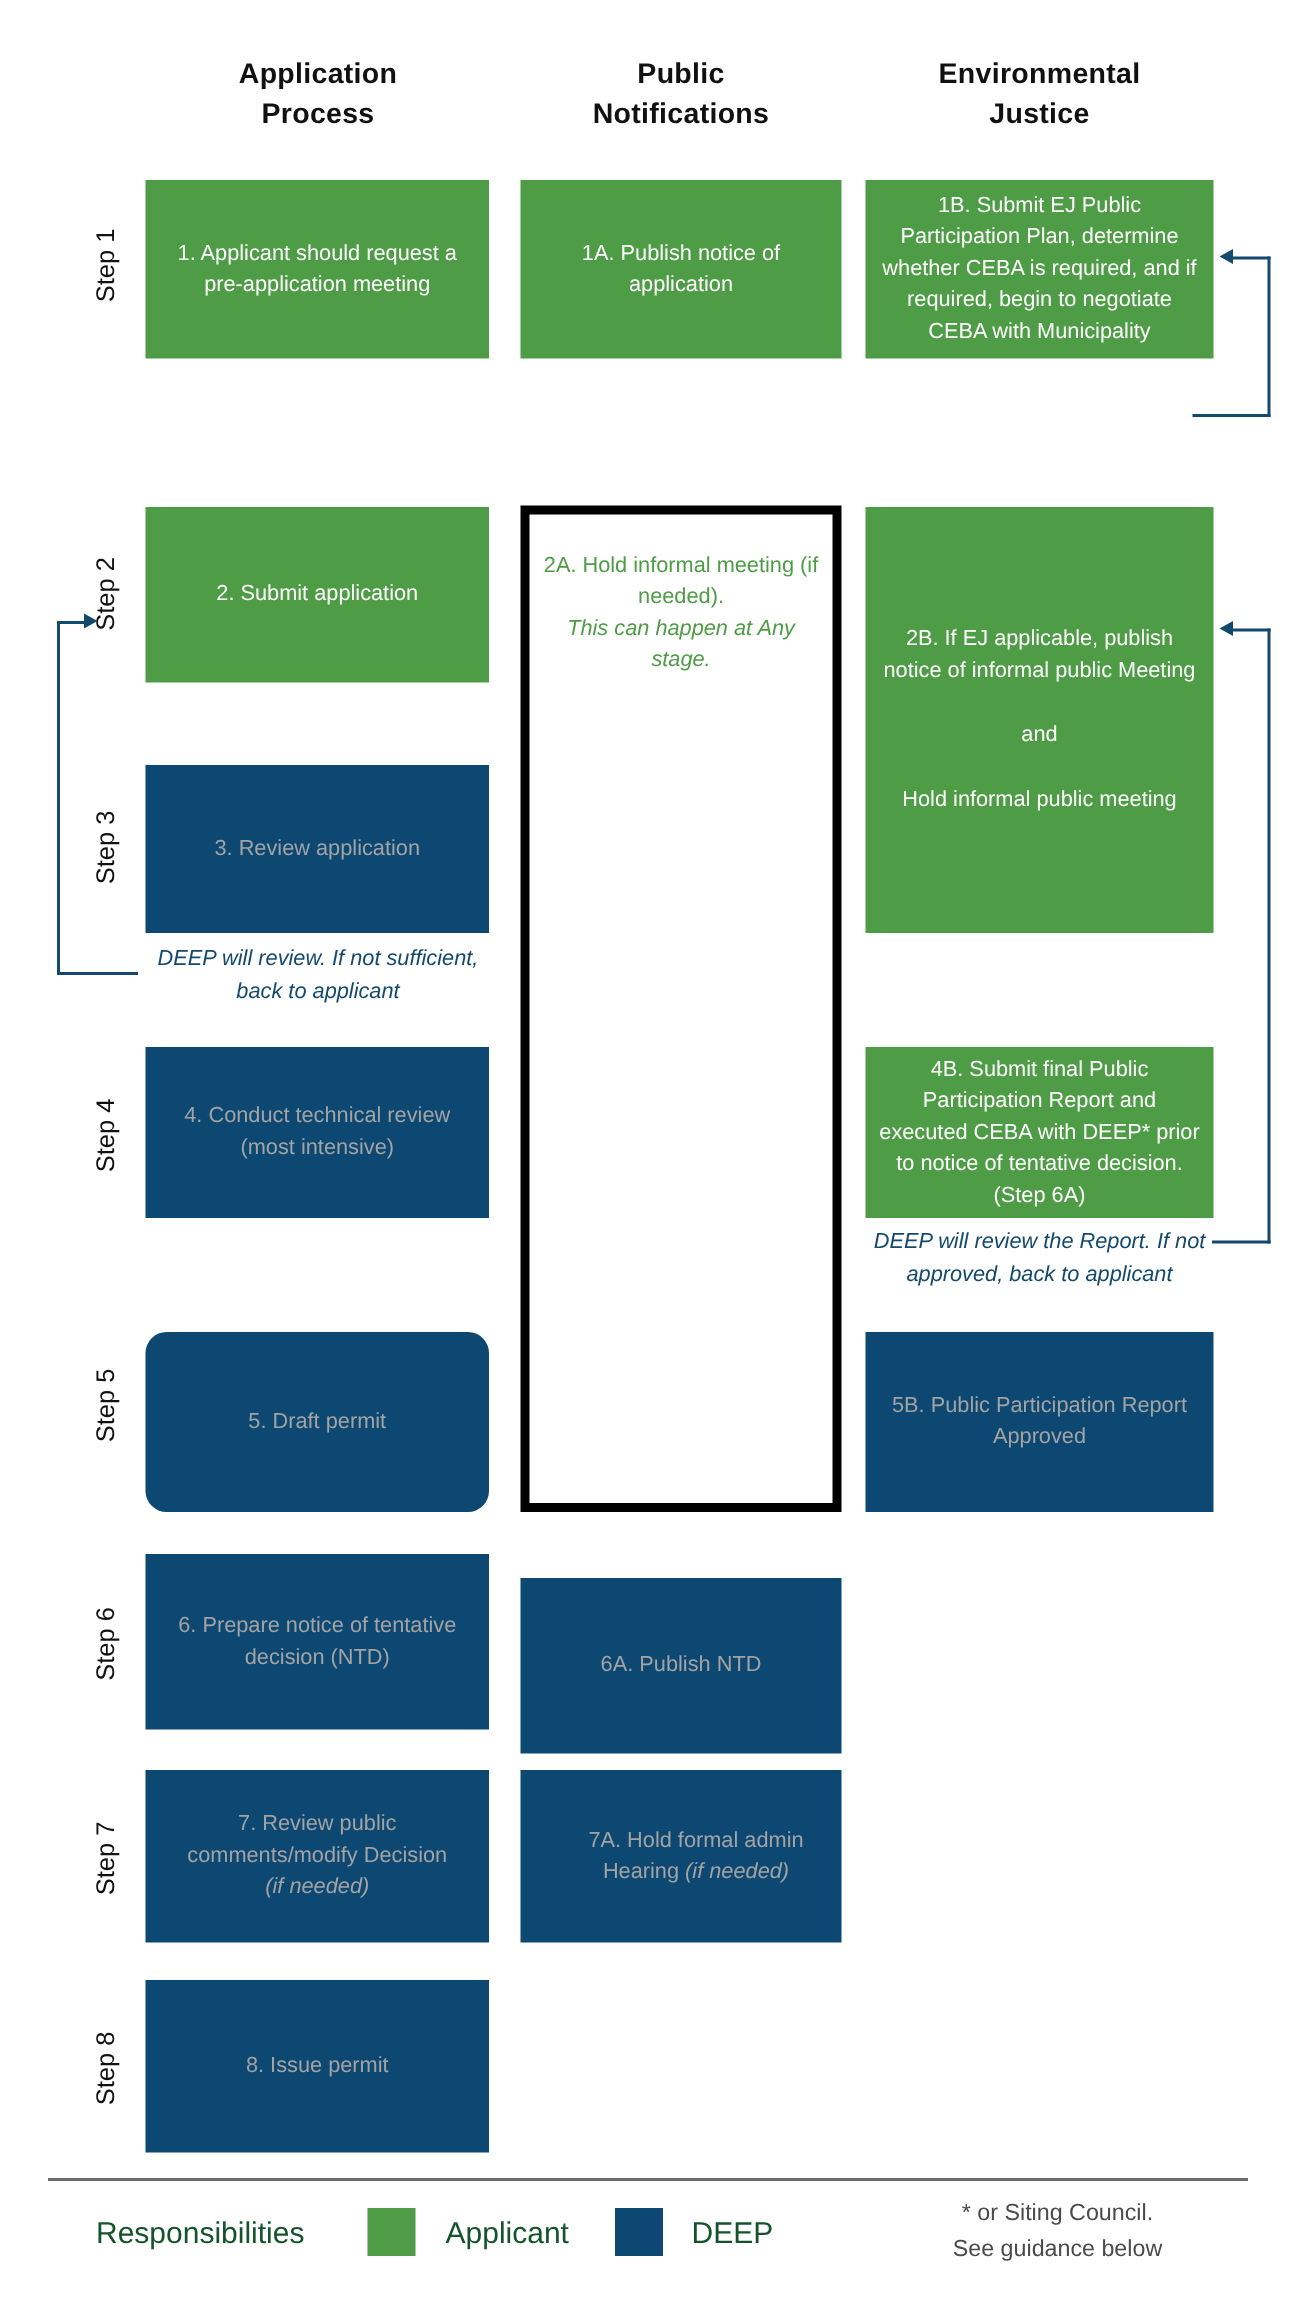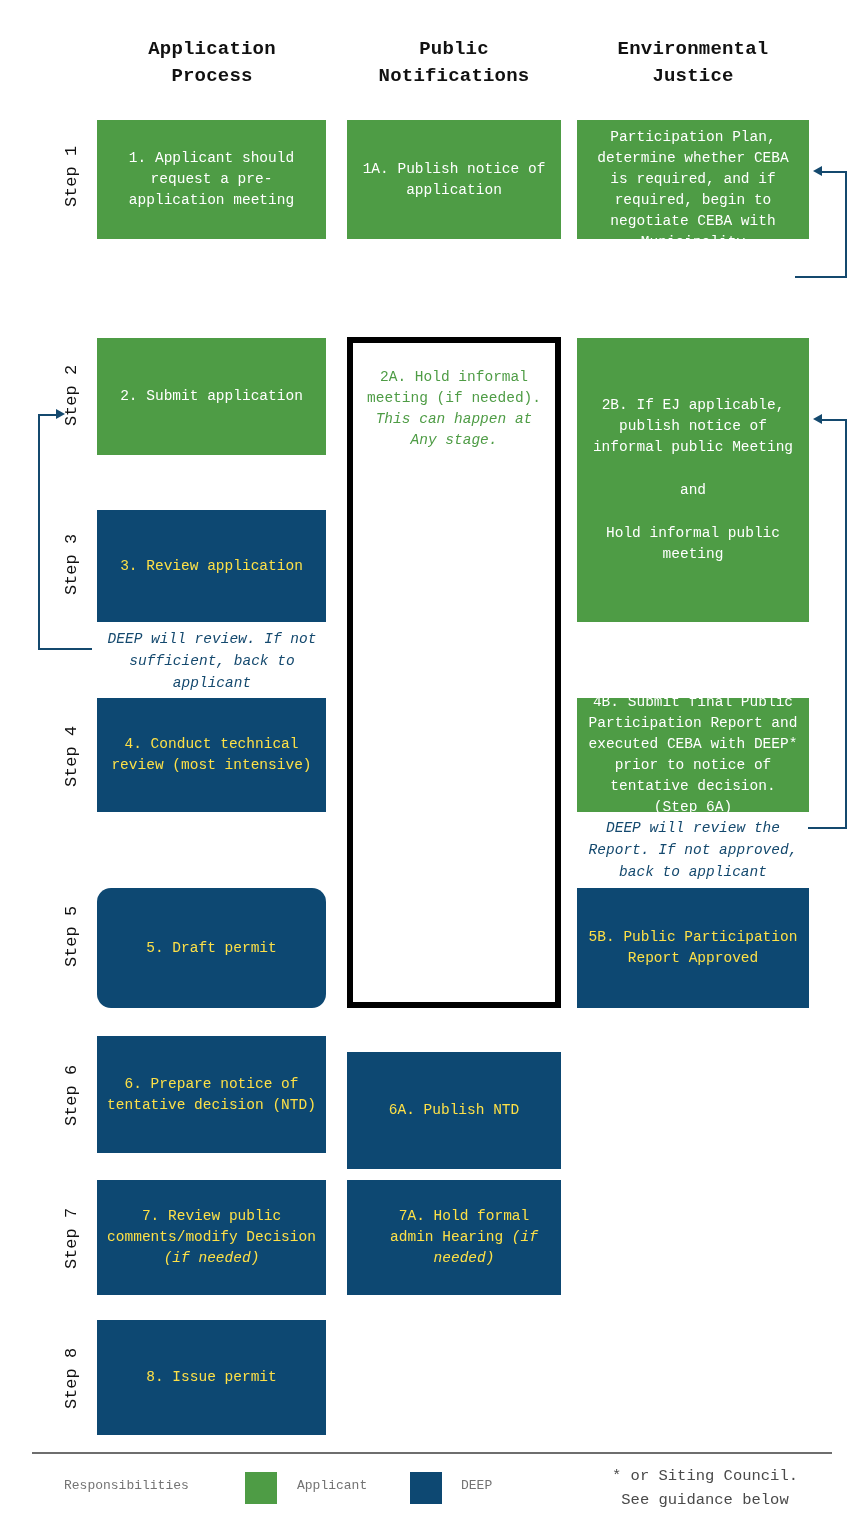--- a/index.html
+++ b/index.html
@@ -15,21 +15,20 @@
     overflow: hidden;
     color: #1a1a1a;
   }
 
   
   #diagram {
     position: absolute;
     left: 0; top: 0;
     width: 864px;
     height: 1400px;
-    font-family: Liberation Mono, monospace;
   }
 
   
   .col-header {
     position: absolute;
     text-align: center;
     font-weight: bold;
     font-size: 19px;
     line-height: 27px;
     color: #111111;
@@ -60,21 +59,21 @@
     font-size: 14.5px;
     line-height: 21px;
   }
   .box .box-text { width: 100%; }
   .box.green {
     background: #4e9c45;
     color: #ffffff;
   }
   .box.blue {
     background: #0d4872;
-    color: #fde047;
+    color: #a3a3a3;
     justify-content: center;
   }
   .box.outline {
     background: #ffffff;
     border: 6px solid #000000;
     color: #4e9c45;
     align-items: flex-start;
     padding-top: 24px;
   }
 
@@ -120,22 +119,22 @@
   }
 
   
   .divider {
     position: absolute;
     background: #6e6e6e;
     height: 2px;
   }
   .legend-text {
     position: absolute;
-    font-size: 13px;
-    color: #737373;
+    font-size: 20px;
+    color: #14532d;
     white-space: nowrap;
   }
   .swatch {
     position: absolute;
     width: 32px;
     height: 32px;
   }
   .swatch.green { background: #4e9c45; }
   .swatch.blue  { background: #0d4872; }
   .footnote {

